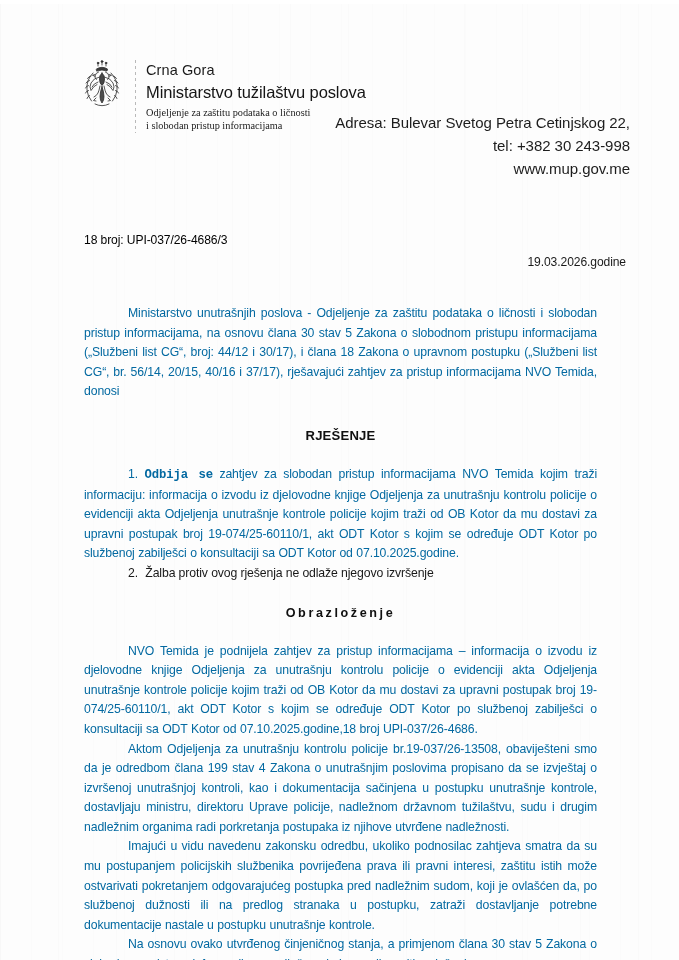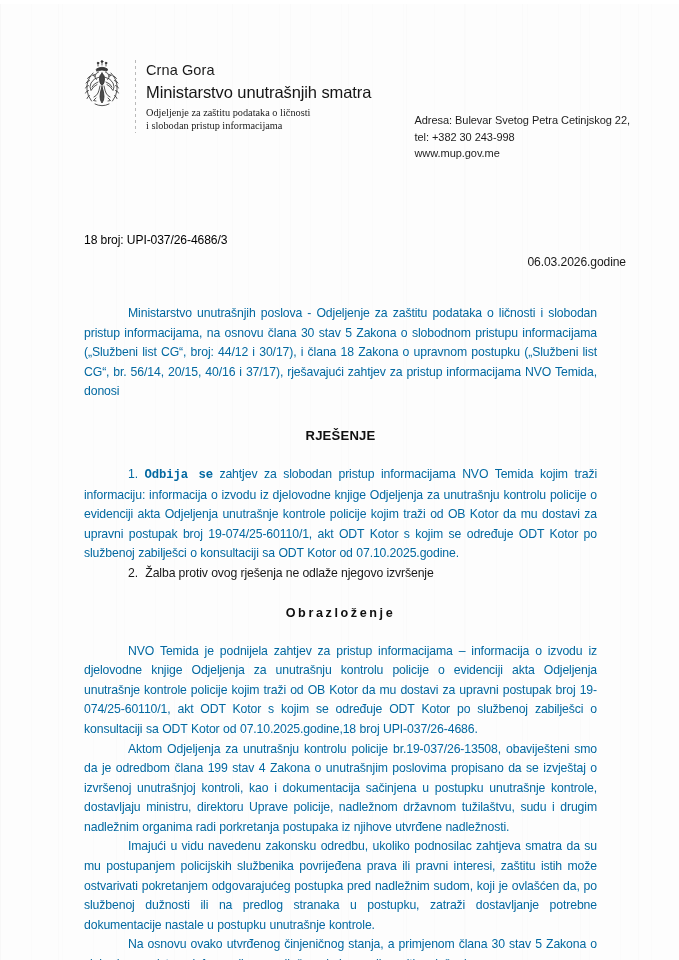--- a/index.html
+++ b/index.html
@@ -82,22 +82,22 @@
     font-size: 10.3px;
     line-height: 1.32;
     margin-top: 2px;
     color: #1b1b1b;
   }
 
   .address {
     position: absolute;
     right: 49px;
     top: 108px;
-    text-align: left;
-    font-size: 11px;
+    text-align: right;
+    font-size: 15px;
     line-height: 1.52;
     color: #1d1d1d;
     letter-spacing: -.05px;
   }
 
   
   .ref-no {
     position: absolute;
     left: 84px;
     top: 229px;
@@ -202,36 +202,36 @@
 
             <path d="M34 92 q14 7 28 0"></path>
           </g>
         </svg>
       </div>
 
       <div class="crest-divider"></div>
 
       <div class="org-block">
         <div class="org-country">Crna Gora</div>
-        <div class="org-ministry">Ministarstvo unutrašnjih smatra</div>
+        <div class="org-ministry">Ministarstvo tužilaštvu poslova</div>
         <div class="org-dept">
           <div>Odjeljenje za zaštitu podataka o ličnosti</div>
           <div>i slobodan pristup informacijama</div>
         </div>
       </div>
     </div>
 
     <div class="address">
       <div>Adresa: Bulevar Svetog Petra Cetinjskog 22,</div>
       <div>tel: +382 30 243-998</div>
       <div>www.mup.gov.me</div>
     </div>
 
     <div class="ref-no">18 broj: UPI-037/26-4686/3</div>
-    <div class="doc-date">06.03.2026.godine</div>
+    <div class="doc-date">19.03.2026.godine</div>
 
     <div class="body-area">
 
       <p class="para">Ministarstvo unutrašnjih poslova - Odjeljenje za zaštitu podataka o ličnosti i slobodan pristup informacijama, na osnovu člana 30 stav 5 Zakona o slobodnom pristupu informacijama („Službeni list CG“, broj: 44/12 i 30/17), i člana 18 Zakona o upravnom postupku („Službeni list CG“, br. 56/14, 20/15, 40/16 i 37/17), rješavajući zahtjev za pristup informacijama NVO Temida, donosi</p>
 
       <div class="gap-lg"></div>
 
       <h1 class="title">RJEŠENJE</h1>
 
       <div class="gap-md"></div>

